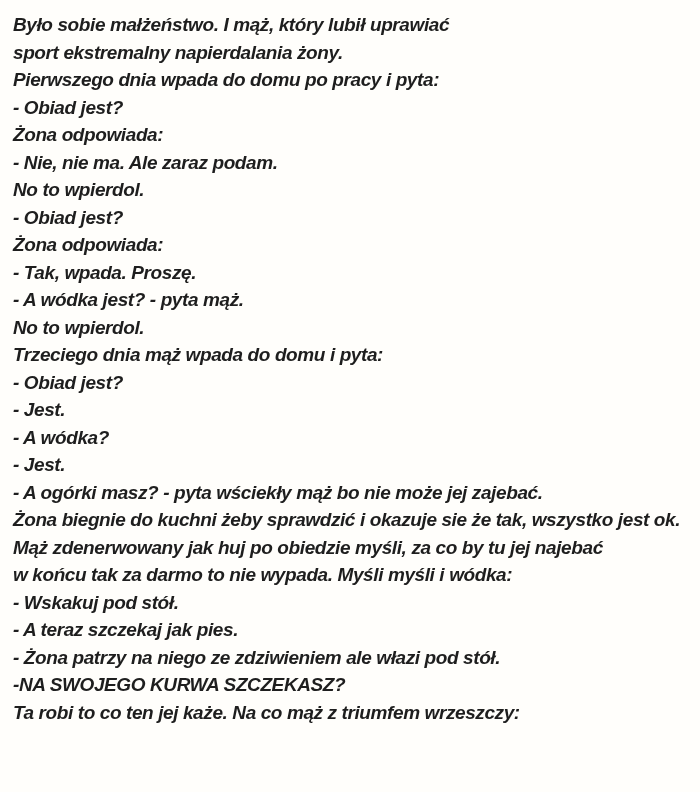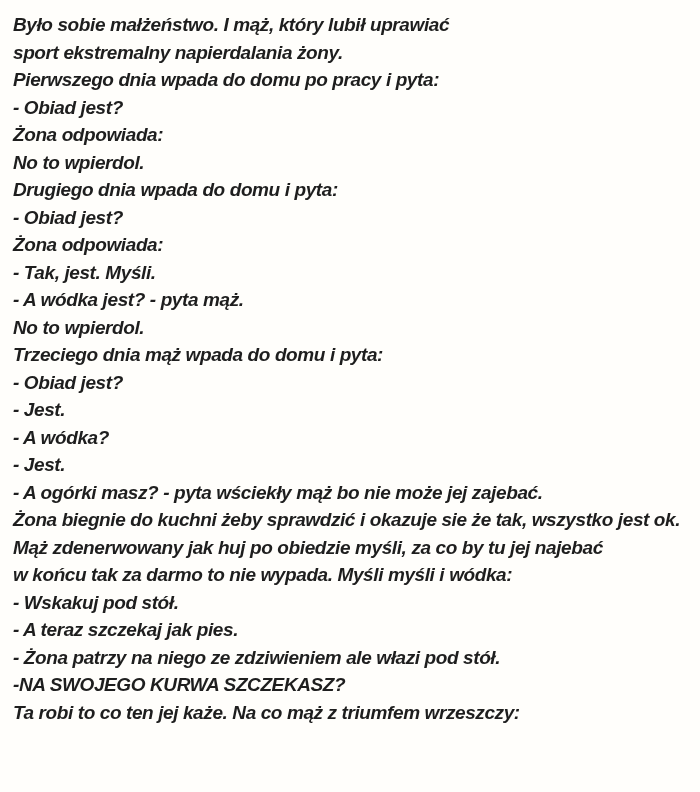--- a/index.html
+++ b/index.html
@@ -31,25 +31,25 @@
 </style>
 </head>
 <body>
 
 <div class="joke-text">
   <div class="text-line">Było sobie małżeństwo. I mąż, który lubił uprawiać</div>
   <div class="text-line">sport ekstremalny napierdalania żony.</div>
   <div class="text-line">Pierwszego dnia wpada do domu po pracy i pyta:</div>
   <div class="text-line">- Obiad jest?</div>
   <div class="text-line">Żona odpowiada:</div>
+  <div class="text-line">- Nie, nie ma. Ale zaraz podam.</div>
   <div class="text-line">No to wpierdol.</div>
-  <div class="text-line">Drugiego dnia wpada do domu i pyta:</div>
   <div class="text-line">- Obiad jest?</div>
   <div class="text-line">Żona odpowiada:</div>
-  <div class="text-line">- Tak, jest. Myśli.</div>
+  <div class="text-line">- Tak, wpada. Proszę.</div>
   <div class="text-line">- A wódka jest? - pyta mąż.</div>
   <div class="text-line">No to wpierdol.</div>
   <div class="text-line">Trzeciego dnia mąż wpada do domu i pyta:</div>
   <div class="text-line">- Obiad jest?</div>
   <div class="text-line">- Jest.</div>
   <div class="text-line">- A wódka?</div>
   <div class="text-line">- Jest.</div>
   <div class="text-line">- A ogórki masz? - pyta wściekły mąż bo nie może jej zajebać.</div>
   <div class="text-line">Żona biegnie do kuchni żeby sprawdzić i okazuje sie że tak, wszystko jest ok.</div>
   <div class="text-line">Mąż zdenerwowany jak huj po obiedzie myśli, za co by tu jej najebać</div>

